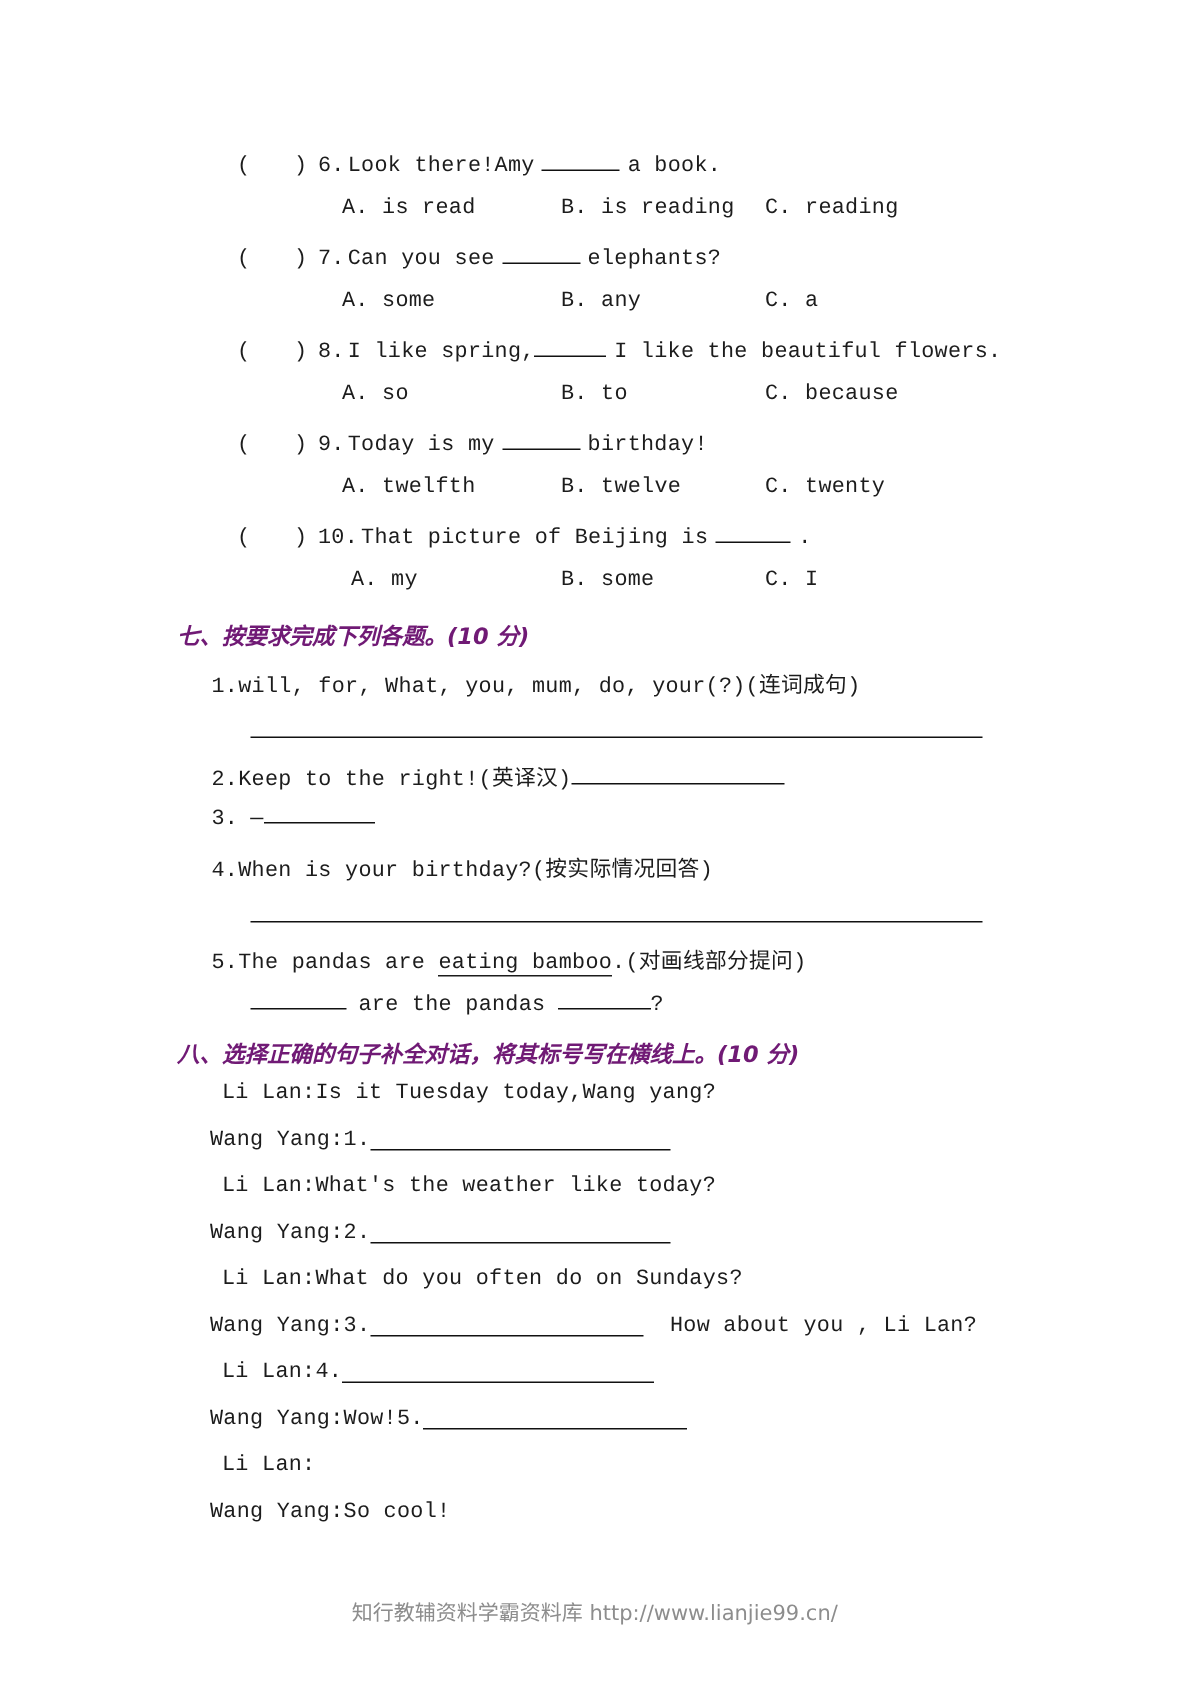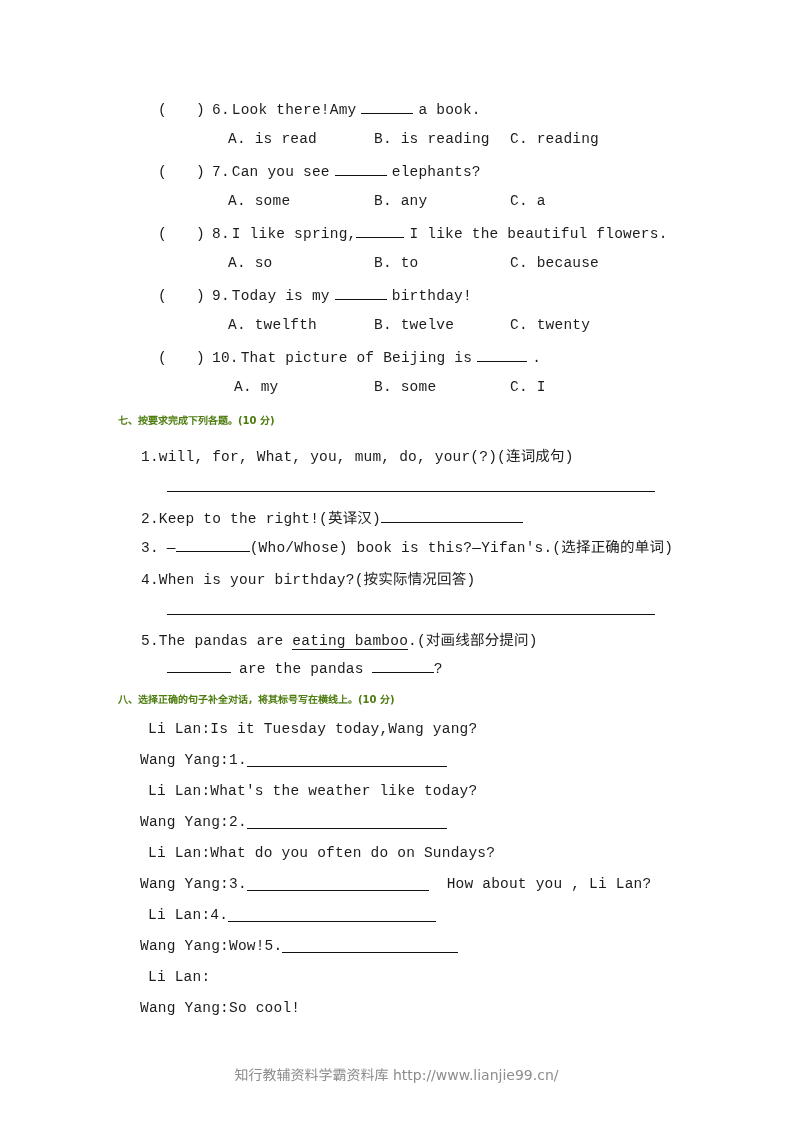--- a/index.html
+++ b/index.html
@@ -25,22 +25,23 @@
   .mono {
     font-family: "Liberation Mono", "DejaVu Sans Mono", monospace;
     font-size: 14.5px;
     letter-spacing: 0.2px;
     color: #1c1c1c;
     white-space: pre;
   }
   .cn {
     font-family: "DejaVu Sans", "Liberation Sans", sans-serif;
     font-weight: bold;
-    font-size: 10px;
-    color: #4d7c0f;
+    font-size: 15px;
+    color: #701a75;
+    font-style: italic;
   }
 
   
   .mc-block {
     position: absolute;
     left: 0;
     top: 100px;
     width: 793px;
   }
   .mc-item {
@@ -213,21 +214,21 @@
   <div class="fr-line mono" style="top:444px;">
     <span>1.</span><span>will, for, What, you, mum, do, your(?)(连词成句)</span>
   </div>
   <div class="rule" style="left:167px;top:491px;width:488px;"></div>
 
   <div class="fr-line mono" style="top:506px;">
     <span>2.</span><span>Keep to the right!(英译汉)</span><span class="blank-inline" style="width:142px;margin:0;"></span>
   </div>
 
   <div class="fr-line mono" style="top:535px;">
-    <span>3.</span><span style="padding-left:8px;">—</span><span class="blank-inline" style="width:74px;margin:0;"></span><span>(Who/Whose) book is this?—Yifan's.(选择正确的单词)</span>
+    <span>3.</span><span style="padding-left:8px;">—</span><span class="blank-inline" style="width:74px;margin:0;"></span>
   </div>
 
   <div class="fr-line mono" style="top:567px;">
     <span>4.</span><span>When is your birthday?(按实际情况回答)</span>
   </div>
   <div class="rule" style="left:167px;top:614px;width:488px;"></div>
 
   <div class="fr-line mono" style="top:628px;">
     <span>5.</span><span>The pandas are </span><span class="underline-txt">eating bamboo</span><span>.(对画线部分提问)</span>
   </div>

